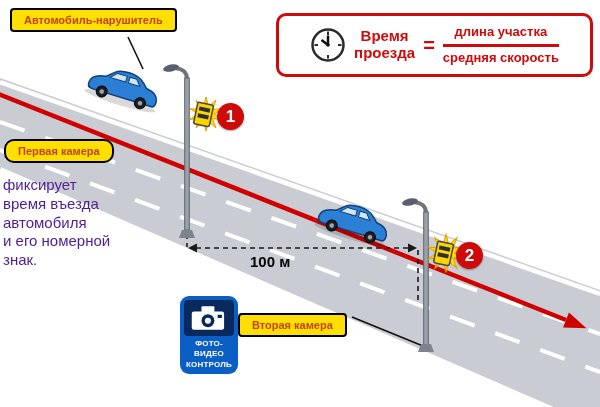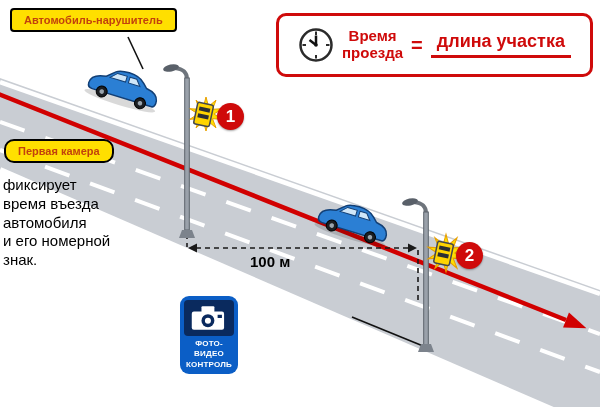--- a/index.html
+++ b/index.html
@@ -13,38 +13,38 @@
   body{font-family:"Liberation Sans","DejaVu Sans",sans-serif;background:#fff;}
   #scene{position:relative;width:600px;height:407px;background:#fff;overflow:hidden;}
   #scene svg.bg{position:absolute;left:0;top:0;}
 
   .ylabel{
     position:absolute;background:var(--label-yellow);border:2.5px solid #000;
     border-radius:4px;font-weight:bold;font-size:11px;color:#c2410c;
     padding:4px 12px;white-space:nowrap;z-index:5;
   }
   .note{
-    position:absolute;color:#000000;font-size:15px;line-height:1.25;
+    position:absolute;color:#4c1d95;font-size:15px;line-height:1.25;
     white-space:pre-line;z-index:4;
   }
   .marker{
     position:absolute;width:27px;height:27px;border-radius:50%;
     background:var(--accent-red);color:#fff;font-weight:bold;font-size:17px;
     display:flex;align-items:center;justify-content:center;z-index:6;
     box-shadow:0 1px 2px rgba(0,0,0,.35);
   }
   .formula{
     position:absolute;left:276px;top:13px;width:317px;height:64px;background:#fff;
     border:3px solid var(--accent-red);border-radius:10px;box-sizing:border-box;
     display:flex;align-items:center;justify-content:center;gap:8px;
     color:var(--accent-red);font-weight:bold;z-index:5;
   }
   .formula .lhs{font-size:15px;line-height:1.12;text-align:center;white-space:pre-line;}
   .formula .eq{font-size:20px;}
-  .frac{text-align:center;font-size:18px;line-height:1.1;}
+  .frac{text-align:center;font-size:13px;line-height:1.1;}
   .frac .num{padding:0 6px 4px;border-bottom:3px solid var(--accent-red);}
   .frac .den{padding-top:4px;}
   .rule{
     position:absolute;left:320px;top:87px;width:276px;text-align:center;
     font-size:13.5px;line-height:1.3;color:#000;white-space:pre-line;z-index:4;
   }
   .distance{
     position:absolute;left:250px;top:221px;font-weight:bold;font-size:15px;color:#000;z-index:4;margin-top:32px;
   }
   .sign{
@@ -132,37 +132,39 @@
       <rect width="16" height="22" rx="2" fill="#ffd400" stroke="#44474c" stroke-width="1.5"></rect>
       <rect x="2.5" y="4" width="11" height="4" fill="#2c2f33"></rect>
       <rect x="2.5" y="11" width="11" height="4" fill="#2c2f33"></rect>
     </g>
   </svg>
 
   <div class="ylabel" style="left:10px;top:8px;">Автомобиль-нарушитель</div>
 
   <div class="ylabel" style="left:4px;top:139px;border-radius:10px;">Первая камера</div>
 
+  <div class="ylabel" style="left:238px;top:313px;">Вторая камера</div>
 
   <div class="formula">
     <svg viewBox="0 0 36 36" width="36" height="36">
       <circle cx="18" cy="18" r="15.5" fill="#fff" stroke="#2b2b2b" stroke-width="2.5"></circle>
       <line x1="18" y1="4.5" x2="18" y2="8" stroke="#2b2b2b" stroke-width="2"></line>
       <line x1="18" y1="28" x2="18" y2="31.5" stroke="#2b2b2b" stroke-width="2"></line>
       <line x1="4.5" y1="18" x2="8" y2="18" stroke="#2b2b2b" stroke-width="2"></line>
       <line x1="28" y1="18" x2="31.5" y2="18" stroke="#2b2b2b" stroke-width="2"></line>
       <line x1="18" y1="18" x2="18" y2="8.5" stroke="#111" stroke-width="2.5"></line>
       <line x1="18" y1="18" x2="11.5" y2="13" stroke="#111" stroke-width="2.5"></line>
       <circle cx="18" cy="18" r="1.8" fill="#111"></circle>
     </svg>
     <div class="lhs">Время
 проезда</div>
     <div class="eq">=</div>
     <div class="frac">
       <div class="num">длина участка</div>
+      <div class="den">средняя скорость</div>
     </div>
   </div>
 
 
   <div class="note" style="left:3px;top:176px;width:152px;">фиксирует
 время въезда
 автомобиля
 и его номерной
 знак.</div>
 

